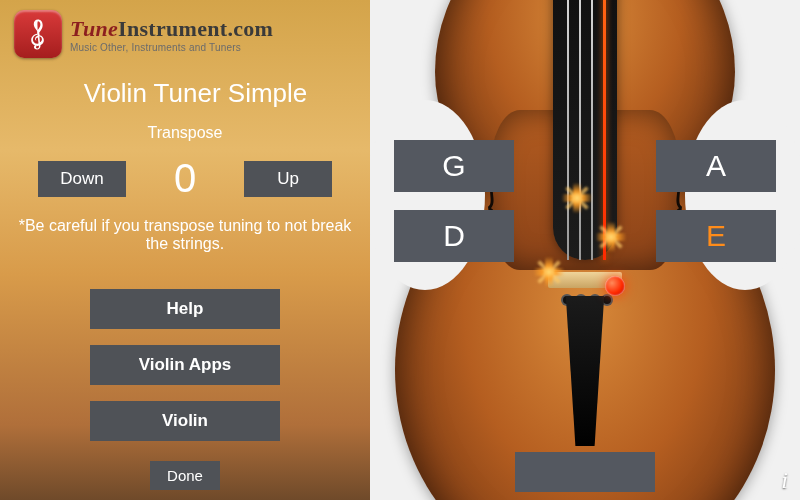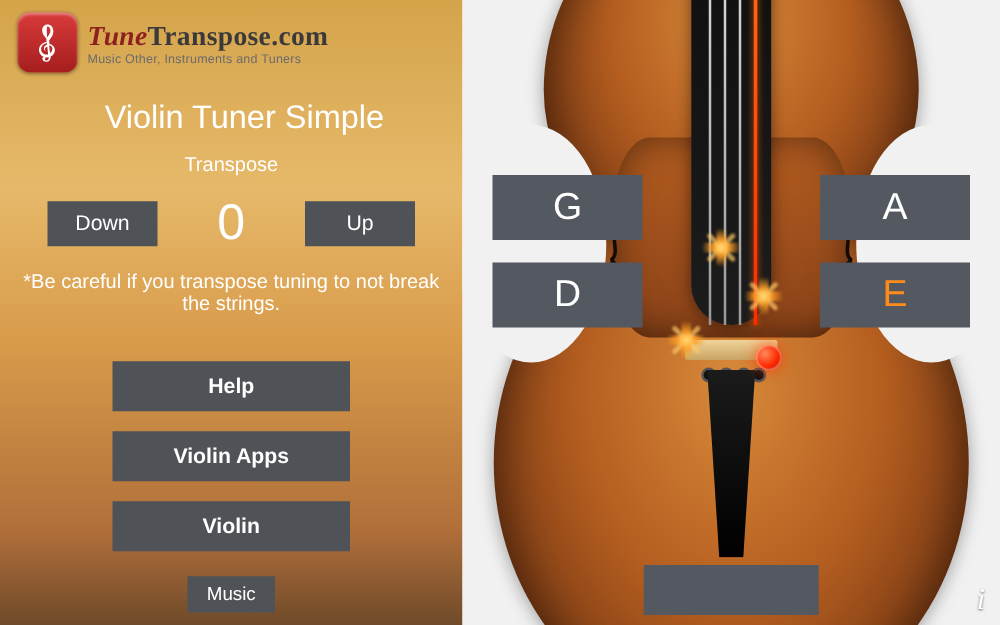--- a/index.html
+++ b/index.html
@@ -156,21 +156,21 @@
 
   <div class="left">
     <div class="logo-row">
       <div class="logo-tile">
         <svg viewBox="0 0 40 40">
           <path d="M20 3c-3 0-5 2.4-5 5.6 0 3 2 5.4 4 7.8v3.2c-4 .6-7 3.6-7 7.4 0 4.2 3.4 7 7.6 7 .5 0 1-.05 1.5-.15.2 1.9-.6 3.15-2.1 3.15-.8 0-1.4-.4-1.4-1 0-.5.5-.7.5-1.3 0-.7-.6-1.2-1.3-1.2-.9 0-1.6.8-1.6 1.8 0 1.7 1.6 2.9 3.6 2.9 2.8 0 4.4-2 4.1-5 2.4-1 4-3.2 4-5.8 0-3-2-5.4-5-5.9l-.4-3.4c2.2-2.6 4-5.2 4-8.4C25.5 5.4 23 3 20 3zm0 2c1.6 0 2.8 1.6 2.8 3.8 0 2.2-1.4 4.4-3.2 6.6l-.3-6.8c0-2 .3-3.6.7-3.6zm-.8 13.8.4 3.4c-1.8.4-3 1.8-3 3.4 0 1 .6 2 1.6 2.4-.4-.6-.6-1.2-.6-1.8 0-1.2.9-2 2.2-2.2l.8 7.2c-.4.1-.8.15-1.2.15-3 0-5.4-2-5.4-5 0-3 2.2-5.2 5.2-5.55zm2.4 3.7c1.8.4 3 1.8 3 3.6 0 1.6-.9 3-2.3 3.7l-.7-7.3z" fill="#fff"></path>
         </svg>
       </div>
       <div class="brand">
         <div class="brand-main">
-          <span class="tune">Tune</span><span class="instr">Transpose.com</span>
+          <span class="tune">Tune</span><span class="instr">Instrument.com</span>
         </div>
         <div class="brand-sub">Music Other, Instruments and Tuners</div>
       </div>
     </div>
 
     <div class="title">Violin Tuner Simple</div>
     <div class="transpose-label">Transpose</div>
 
     <div class="trans-row">
       <button class="btn btn-sm">Down</button>
@@ -180,21 +180,21 @@
 
     <div class="warn">*Be careful if you transpose tuning to not break the strings.</div>
 
     <div class="menu">
       <button class="btn btn-lg">Help</button>
       <button class="btn btn-lg">Violin Apps</button>
       <button class="btn btn-lg">Violin</button>
     </div>
 
     <div class="done-wrap">
-      <button class="btn btn-done">Music</button>
+      <button class="btn btn-done">Done</button>
     </div>
   </div>
 
   <div class="right">
     <div class="violin">
       <div class="bout upper"></div>
       <div class="bout lower"></div>
       <div class="cbout l"></div>
       <div class="cbout r"></div>
       <div class="waist"></div>

